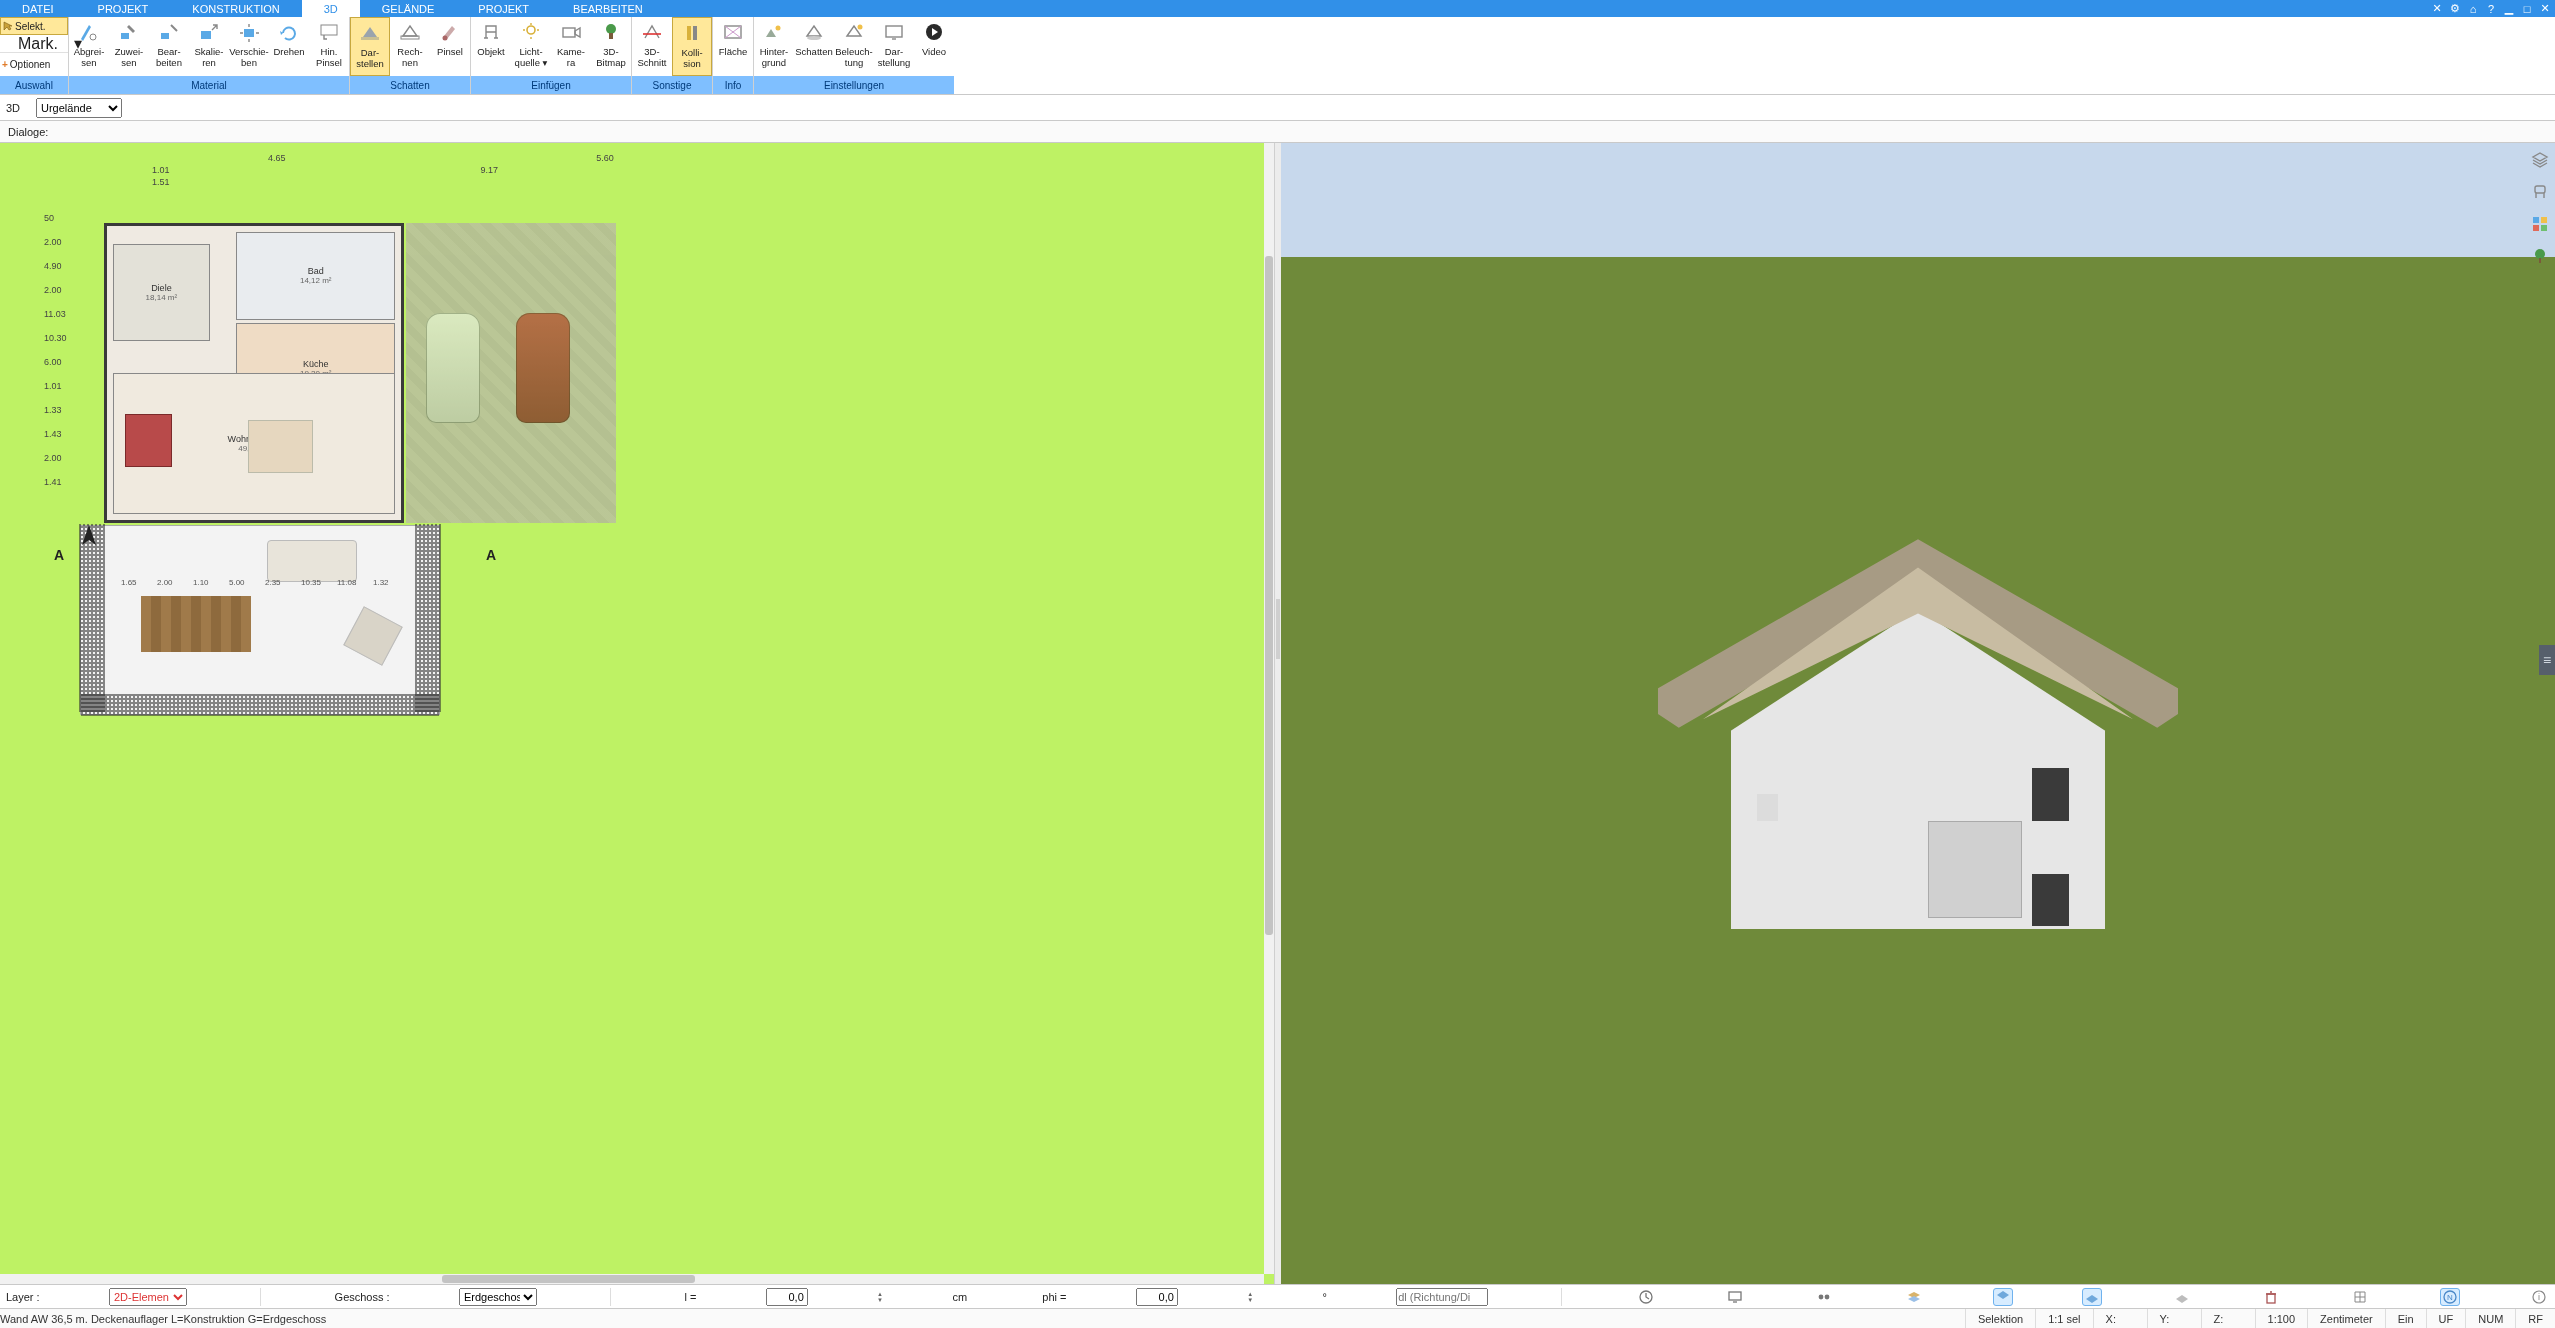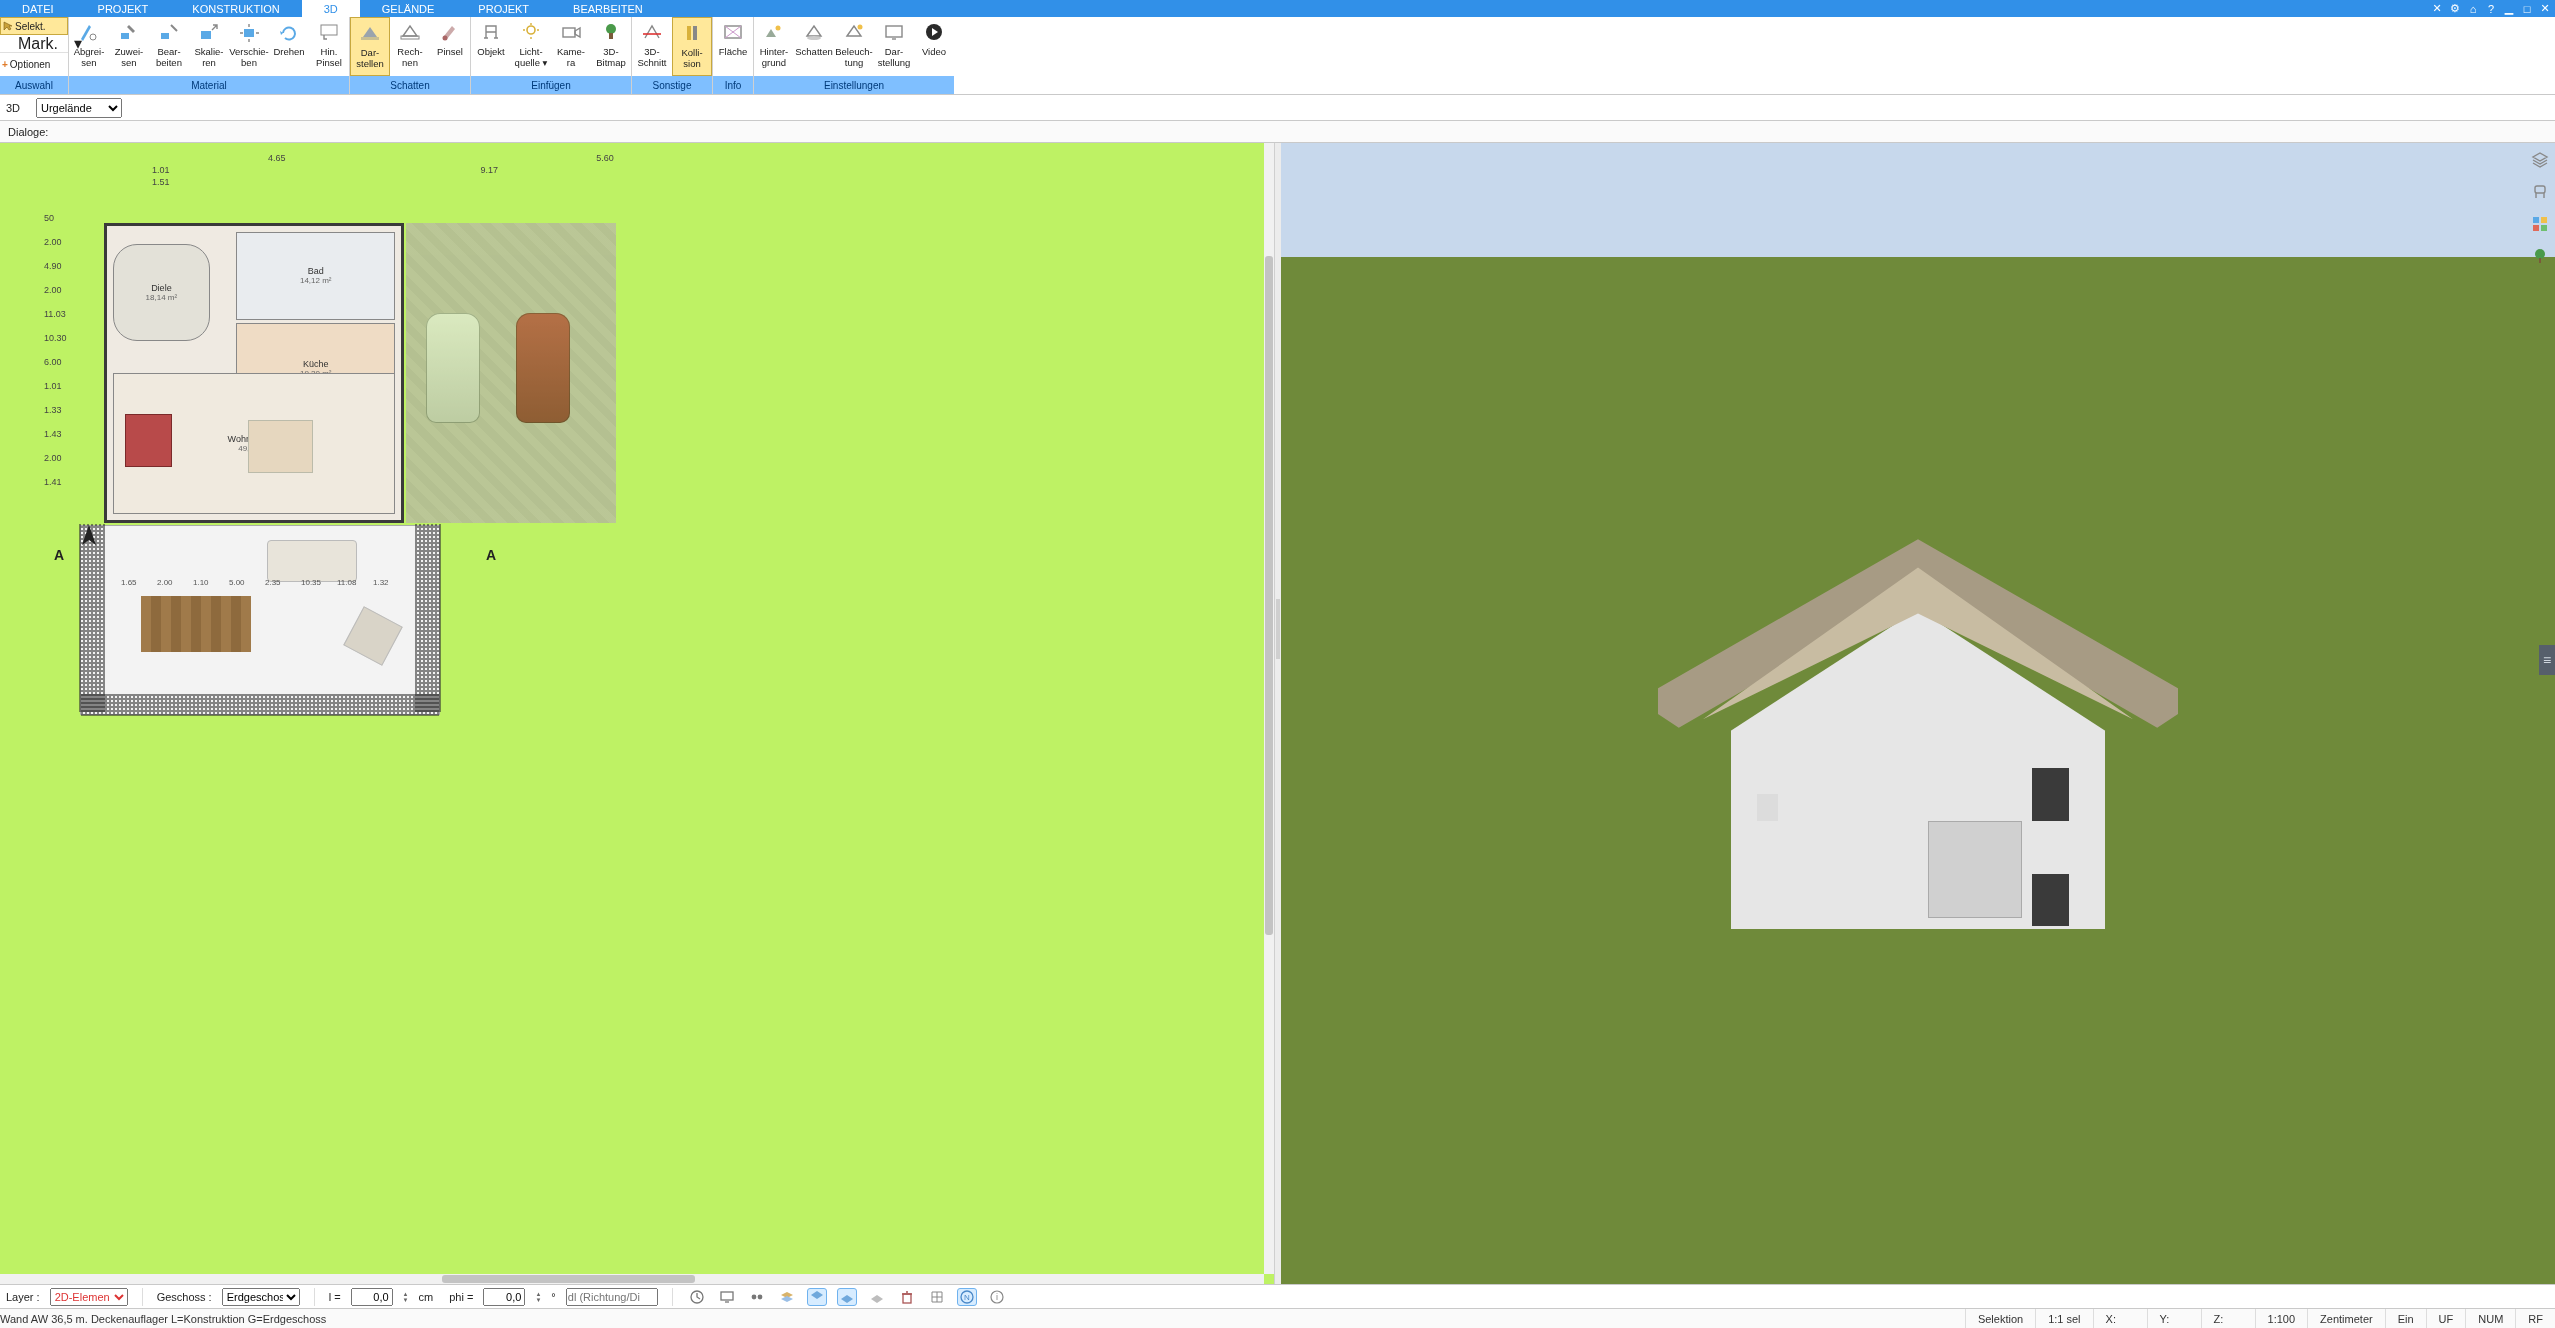--- a/index.html
+++ b/index.html
@@ -73,21 +73,21 @@
 #house3d .win { position: absolute; background: #3a3a3a; }
 #house3d .balcony { position: absolute; background: #d0d0d0; border: 1px solid #aaa; }
 
 
 #side-tools { position: absolute; top: 6px; right: 2px; width: 26px; display: flex; flex-direction: column; gap: 10px; align-items: center; }
 #side-tools span { width: 22px; height: 22px; display: flex; align-items: center; justify-content: center; cursor: pointer; color: #6b6b6b; }
 #side-handle { position: absolute; right: 0; top: 44%; width: 16px; height: 30px; background: #565f6b; cursor: pointer; }
 #side-handle::before { content: "≡"; color: #cfd6de; position: absolute; inset: 0; display: flex; align-items: center; justify-content: center; font-size: 14px; }
 
 
-#tool-strip { position: absolute; left: 0; right: 0; bottom: 20px; height: 24px; border-top: 1px solid #c9c9c9; display: flex; align-items: center; padding: 0 6px; gap: 10px; font-size: 11px; background: #fff; }
+#tool-strip { position: absolute; left: 0; right: 0; bottom: 20px; height: 24px; border-top: 1px solid #c9c9c9; display: flex; align-items: center; padding: 0 6px; gap: 10px; font-size: 11px; background: #fff; justify-content: space-between; }
 #tool-strip select, #tool-strip input { font-size: 11px; height: 18px; }
 #tool-strip .sep { width: 1px; height: 18px; background: #ddd; margin: 0 4px; }
 #tool-strip .ico { width: 20px; height: 18px; display: flex; align-items: center; justify-content: center; cursor: pointer; color: #555; }
 #tool-strip .ico.on { background: #d7ecff; border: 1px solid #6fb2ee; border-radius: 3px; }
 
 #status-bar { position: absolute; left: 0; right: 0; bottom: 0; height: 20px; border-top: 1px solid #c9c9c9; background: #fafafa; display: flex; align-items: center; font-size: 11px; color: #333; }
 #status-bar .sb-left { padding-left: 0; flex: 1; white-space: nowrap; overflow: hidden; text-overflow: ellipsis; }
 #status-bar .sb-cell { padding: 0 12px; border-left: 1px solid #ddd; height: 100%; display: flex; align-items: center; gap: 4px; }
 
 input.num { width: 42px; text-align: right; padding-right: 2px; }
@@ -415,21 +415,21 @@
           <div class="seg" style="top: 144px;">6.00</div>
           <div class="seg" style="top: 168px;">1.01</div>
           <div class="seg" style="top: 192px;">1.33</div>
           <div class="seg" style="top: 216px;">1.43</div>
           <div class="seg" style="top: 240px;">2.00</div>
           <div class="seg" style="top: 264px;">1.41</div>
         </div>
 
       <div class="house">
 
-      <div class="room" style="left: 2%; top: 6%; width: 33%; height: 33%; background: rgb(227, 225, 216); border-radius: 24px;">
+      <div class="room" style="left: 2%; top: 6%; width: 33%; height: 33%; background: rgb(227, 225, 216);">
             <span>Diele</span>
             <span class="area">18,14 m²</span>
           </div>
           <div class="room" style="left: 44%; top: 2%; width: 54%; height: 30%; background: rgb(233, 236, 239);">
             <span>Bad</span>
             <span class="area">14,12 m²</span>
           </div>
           <div class="room" style="left: 44%; top: 33%; width: 54%; height: 31%; background: rgb(239, 220, 197);">
             <span>Küche</span>
             <span class="area">19,20 m²</span>

